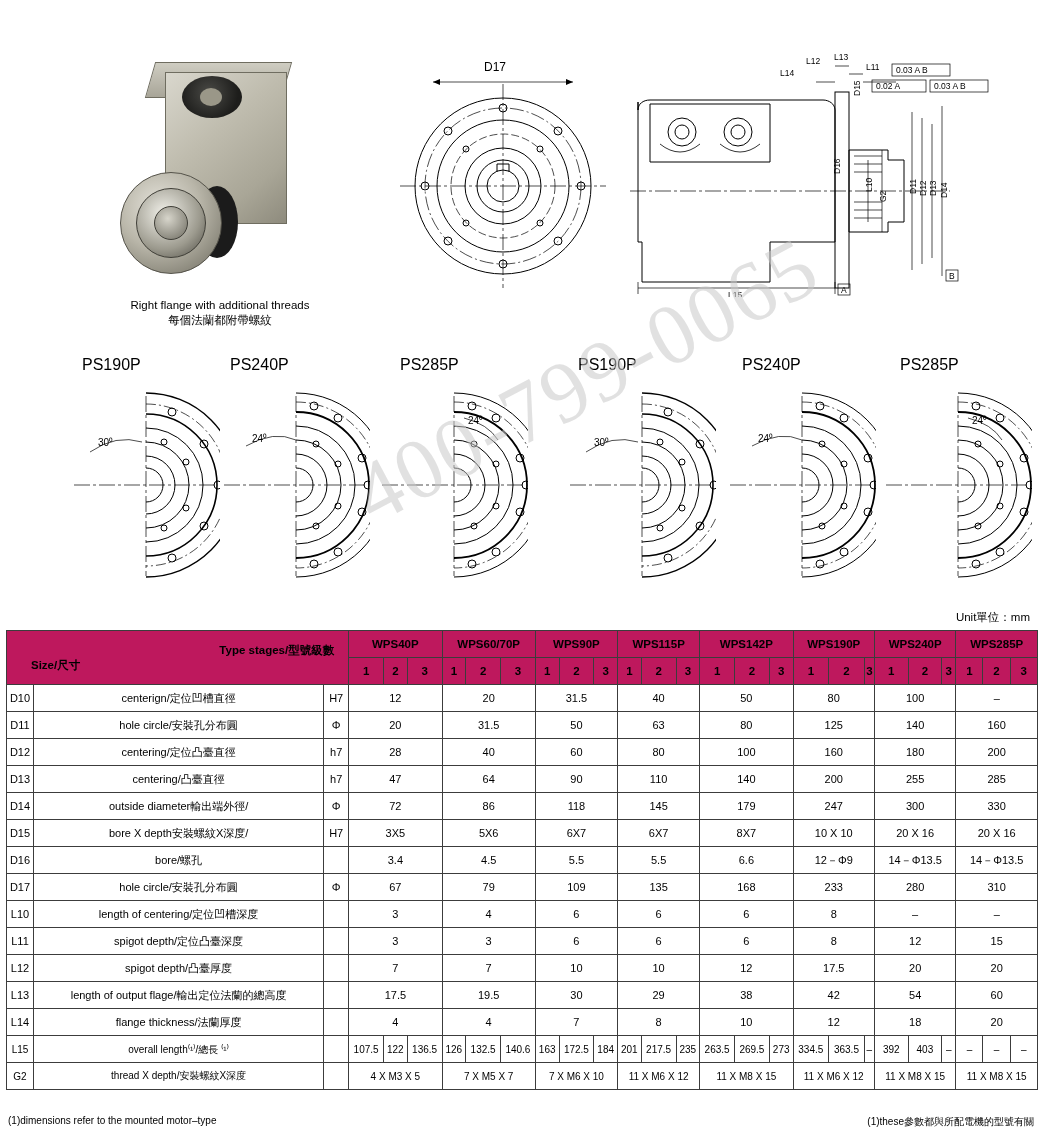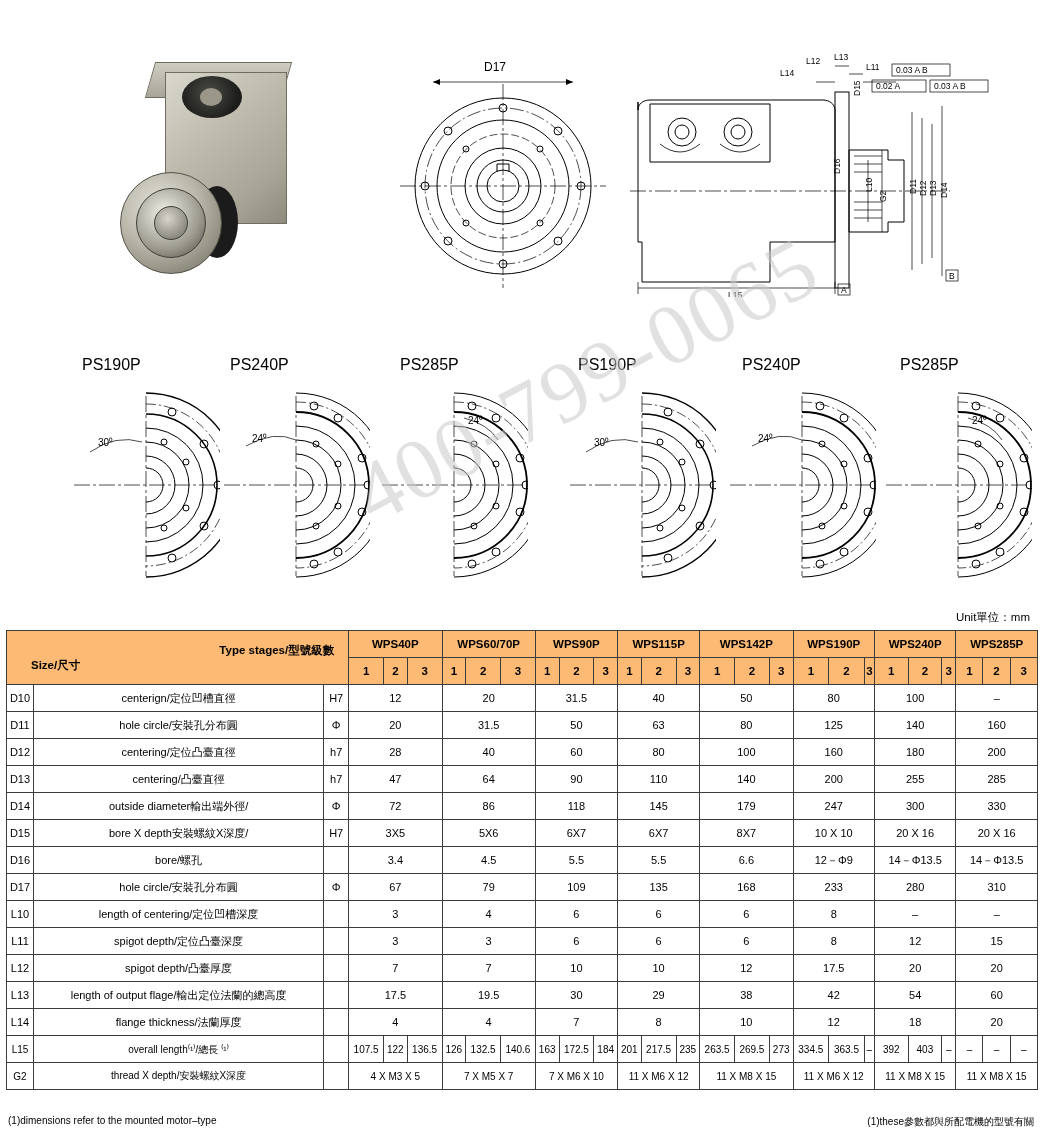--- a/index.html
+++ b/index.html
@@ -105,21 +105,21 @@
     font-size:11px;
   }
   table.spec th, table.spec td{
     border:1px solid #3c3c3c;
     padding:0;
     text-align:center;
     vertical-align:middle;
     height:26px;
   }
   table.spec thead th{
-    background:#fdba74;
+    background:#be185d;
     font-weight:bold;
     font-size:11.5px;
   }
   td.code{width:26px;font-size:11px;text-align:center;}
   td.desc{text-align:left;padding-left:6px;font-size:11px;}
   td.tol{width:24px;font-size:11px;}
   .hdr-type{text-align:right;padding-right:14px;}
   .hdr-size{text-align:left;padding-left:24px;}
   .stg{height:20px;font-size:10.5px;background:#e4ecd8;font-weight:normal;}
   tr.small td{font-size:10px;}
@@ -142,20 +142,24 @@
 
     <div class="photo">
       <div class="bodytop"></div>
       <div class="body"></div>
       <div class="topdark"></div>
       <div class="topdark2"></div>
       <div class="blackring"></div>
       <div class="hub"></div>
       <div class="hub2"></div>
       <div class="hub3"></div>
+    </div>
+    <div class="caption">
+      <div>Right flange with additional threads</div>
+      <div>每個法蘭都附帶螺紋</div>
     </div>
 
     <div class="fv">
       <div class="lbl">D17</div>
       <svg width="210" height="215">
         <g fill="none" stroke="#000" stroke-width="1">
 
           <line x1="105" y1="8" x2="105" y2="212" stroke-dasharray="16,3,3,3" stroke-width="0.7"></line>
           <line x1="2" y1="110" x2="208" y2="110" stroke-dasharray="16,3,3,3" stroke-width="0.7"></line>
 

